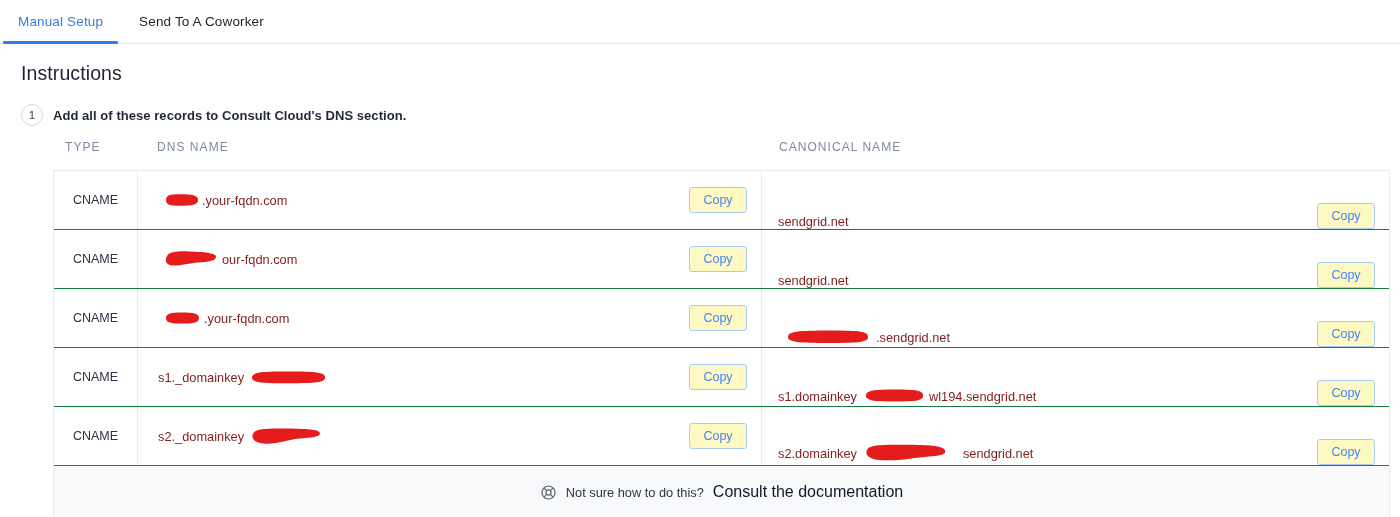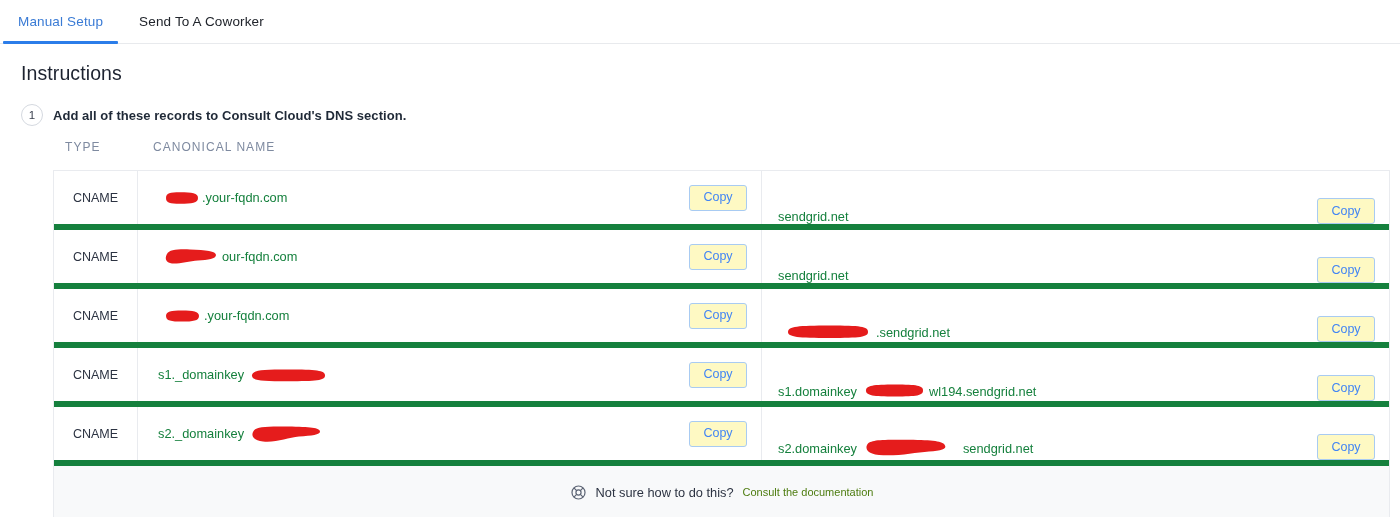--- a/index.html
+++ b/index.html
@@ -59,36 +59,36 @@
   .table-wrap { position: absolute; left: 53px; top: 140px; width: 1337px; }
   .col-head {
     display: flex; height: 30px; align-items: flex-start;
     font-size: 12px; letter-spacing: 1.05px; color: #7e8aa0;
   }
   .ch-type  { width: 84px; padding-left: 12px; }
   .ch-dns   { flex: 1; padding-left: 20px; }
   .ch-canon { width: 627px; padding-left: 16px; }
 
   .tbl { border: 1px solid #e9ebef; border-bottom: none; background: #fff; }
-  .row { display: flex; border-bottom: 6px solid #15803d; height: 59px; }
+  .row { display: flex; border-bottom: 1px solid #15803d; height: 59px; }
   .cell-type {
     width: 84px; min-width: 84px;
     display: flex; align-items: center; justify-content: center;
     font-size: 12.5px; color: #2c3342;
     border-right: 1px solid #e9ebef;
   }
   .cell-val {
     flex: 1; display: flex; align-items: center;
     padding: 0 14px 0 20px; gap: 8px; position: relative;
     border-right: 1px solid #e9ebef;
     min-width: 0;
   }
   .cell-val.last { border-right: none; width: 627px; flex: none; padding-left: 16px; align-items: flex-end; }
   .val-text {
-    font-size: 12.8px; color: #15803d; white-space: nowrap;
+    font-size: 12.8px; color: #7f1d1d; white-space: nowrap;
     display: flex; align-items: center;
   }
   .val-text .pre, .val-text .post { display: inline-block; }
   .spacer { flex: 1; }
 
   .copy-btn {
     border: 1px solid #a8cbf2; border-radius: 3px; background: #fef9c3;
     color: #4285f4; font-size: 12.5px; font-family: "Liberation Sans", sans-serif;
     width: 58px; height: 26px; cursor: pointer; line-height: 1;
     display: flex; align-items: center; justify-content: center;
@@ -99,21 +99,21 @@
   .blob { display: inline-block; vertical-align: middle; background: transparent; }
   .blob svg { display: block; }
 
   
   .tbl-footer {
     border: 1px solid #e9ebef; border-top: none;
     background: #f8f9fa; height: 53px;
     display: flex; align-items: center; justify-content: center; gap: 9px;
   }
   .footer-text { font-size: 12.8px; color: #2c3342; }
-  .footer-link { font-size: 11px; color: #4d7c0f; cursor: pointer; }
+  .footer-link { font-size: 16px; color: #0f172a; cursor: pointer; }
   .buoy { width: 17px; height: 17px; display: block; }
 </style>
 </head>
 <body>
 
 <div class="page">
 
   <div class="tabbar">
     <div class="tab active">Manual Setup</div>
     <div class="tab inactive">Send To A Coworker</div>
@@ -123,20 +123,21 @@
 
   <div class="step-row">
     <div class="step-badge">1</div>
     <div class="step-text">Add all of these records to Consult Cloud's DNS section.</div>
   </div>
 
   <div class="table-wrap">
 
     <div class="col-head">
       <div class="ch-type">TYPE</div>
+      <div class="ch-dns">DNS NAME</div>
       <div class="ch-canon">CANONICAL NAME</div>
     </div>
 
     <div class="tbl" id="tbl-body">
         <div class="row">
           <div class="cell-type">CNAME</div>
           <div class="cell-val">
             <span class="val-text">
               <span class="pre"></span>
               <span class="blob">

